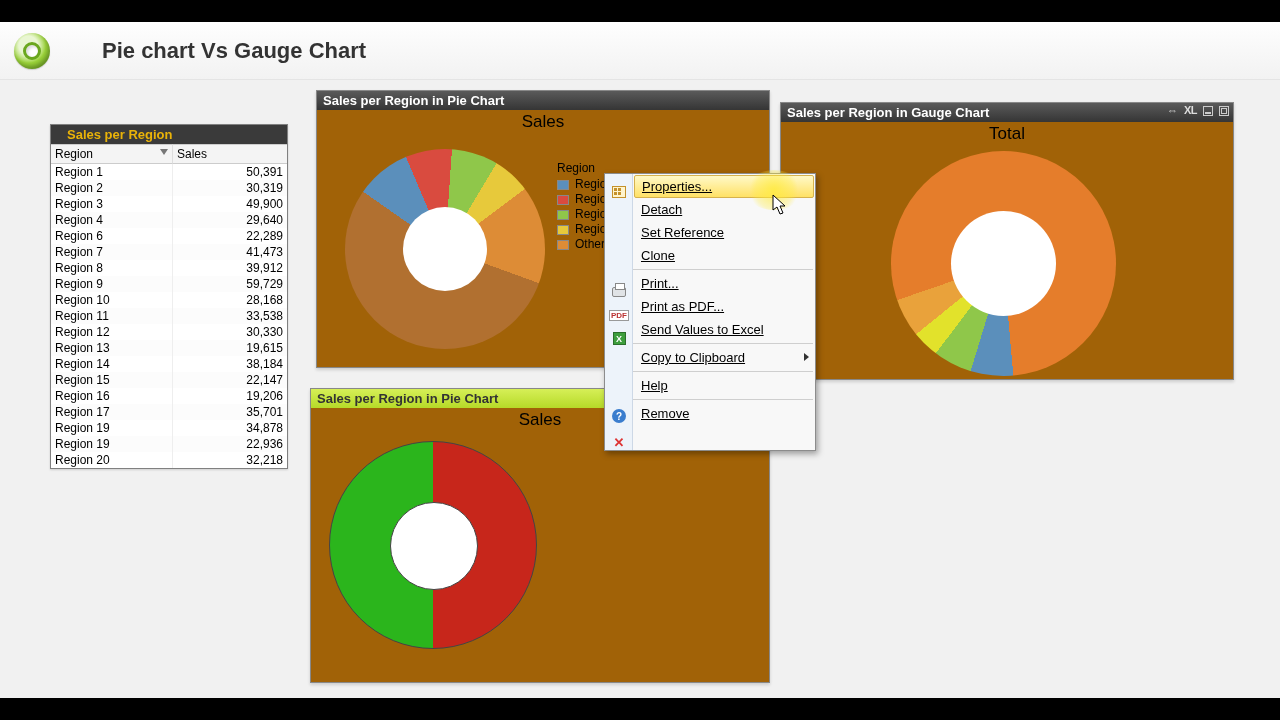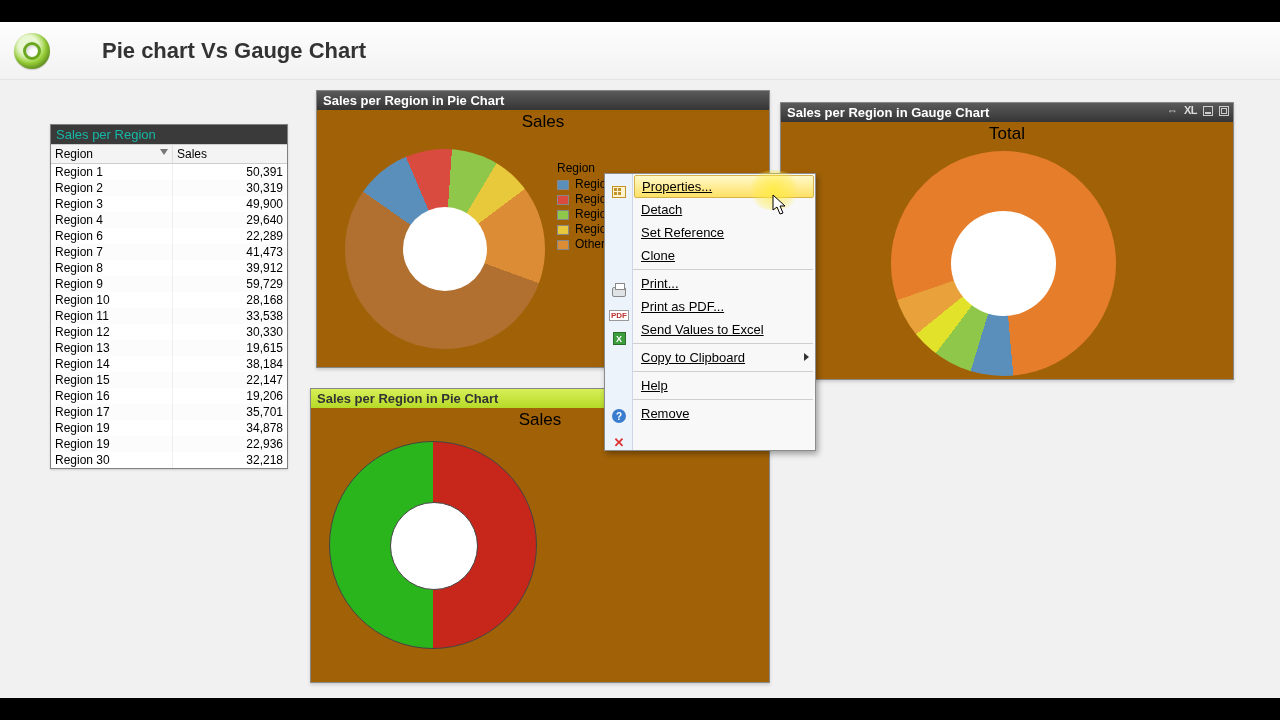--- a/index.html
+++ b/index.html
@@ -42,22 +42,22 @@
 
   
   .tbl-panel {
     position: absolute; left: 50px; top: 44px;
     width: 238px;
     border: 1px solid #808080;
     box-shadow: 0 1px 2px rgba(0,0,0,.15);
     background: #fff;
   }
   .tbl-title {
-    background: #3a3a3a; color: #14b8a6; font-weight: normal;
-    padding: 2px 5px; font-size: 13px;
+    background: #3a3a3a; color: #eab308; font-weight: bold;
+    padding: 2px 16px; font-size: 13px;
   }
   .tbl-head { display: flex; background: #f4f4f4; }
   .tbl-head .c1, .tbl-head .c2 {
     padding: 2px 4px; border-top:1px solid #ccc; border-bottom:1px solid #ccc;
     font-size:12px;
   }
   .tbl-head .c1 { width: 122px; border-right:1px solid #ddd; position:relative; font-weight: normal;}
   .sort-caret {
     position:absolute; right:4px; top:4px;
     width:0;height:0;border-left:4px solid transparent;border-right:4px solid transparent;border-top:6px solid #777;
@@ -225,21 +225,21 @@
           </div>
           <div class="tbl-row">
             <div class="c1">Region 19</div>
             <div class="c2">34,878</div>
           </div>
           <div class="tbl-row">
             <div class="c1">Region 19</div>
             <div class="c2">22,936</div>
           </div>
           <div class="tbl-row">
-            <div class="c1">Region 30</div>
+            <div class="c1">Region 20</div>
             <div class="c2">32,218</div>
           </div>
         </div>
     </div>
 
     <div id="chart-top-left" class="chart-panel">
       <div class="chart-title dark-bar">Sales per Region in Pie Chart</div>
       <div class="chart-inner-title">Sales</div>
       <div class="donut" style="left:28px; top:58px; width:200px; height:200px;
         background: conic-gradient(from -55deg,

